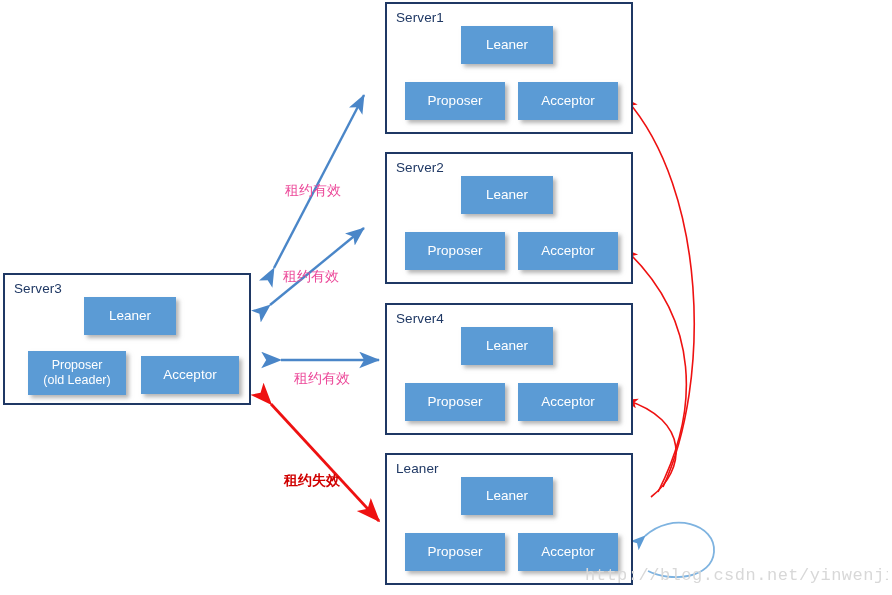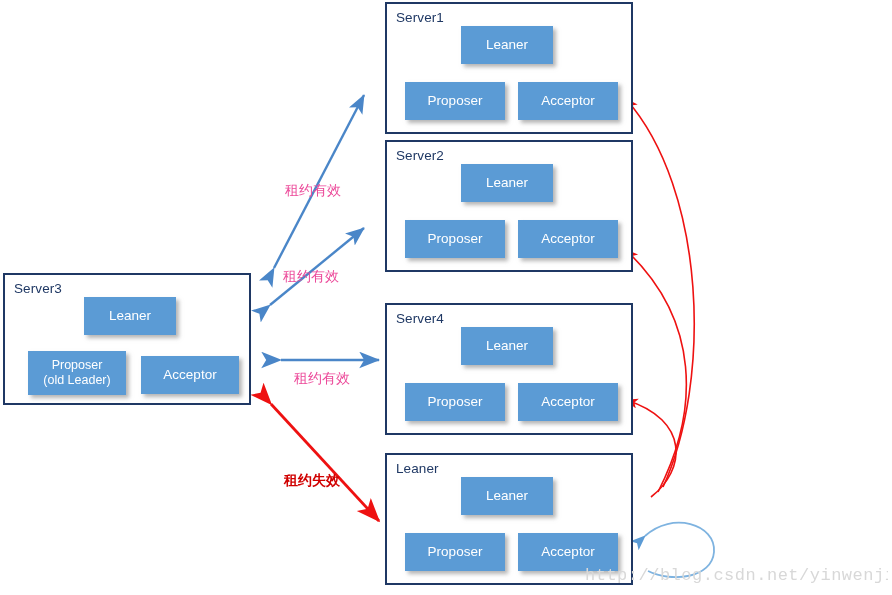--- a/index.html
+++ b/index.html
@@ -146,21 +146,21 @@
     </g>
   </svg>
 
   <div class="server-box" style="left:385px; top:2px; width:248px; height:132px;">
     <div class="server-label">Server1</div>
     <div class="role" style="left:74px; top:22px; width:92px; height:38px;">Leaner</div>
     <div class="role" style="left:18px; top:78px; width:100px; height:38px;">Proposer</div>
     <div class="role" style="left:131px; top:78px; width:100px; height:38px;">Acceptor</div>
   </div>
 
-  <div class="server-box" style="left:385px; top:140px; width:248px; height:132px;">
+  <div class="server-box" style="left:385px; top:152px; width:248px; height:132px;">
     <div class="server-label">Server2</div>
     <div class="role" style="left:74px; top:22px; width:92px; height:38px;">Leaner</div>
     <div class="role" style="left:18px; top:78px; width:100px; height:38px;">Proposer</div>
     <div class="role" style="left:131px; top:78px; width:100px; height:38px;">Acceptor</div>
   </div>
 
   <div class="server-box" style="left:385px; top:303px; width:248px; height:132px;">
     <div class="server-label">Server4</div>
     <div class="role" style="left:74px; top:22px; width:92px; height:38px;">Leaner</div>
     <div class="role" style="left:18px; top:78px; width:100px; height:38px;">Proposer</div>

